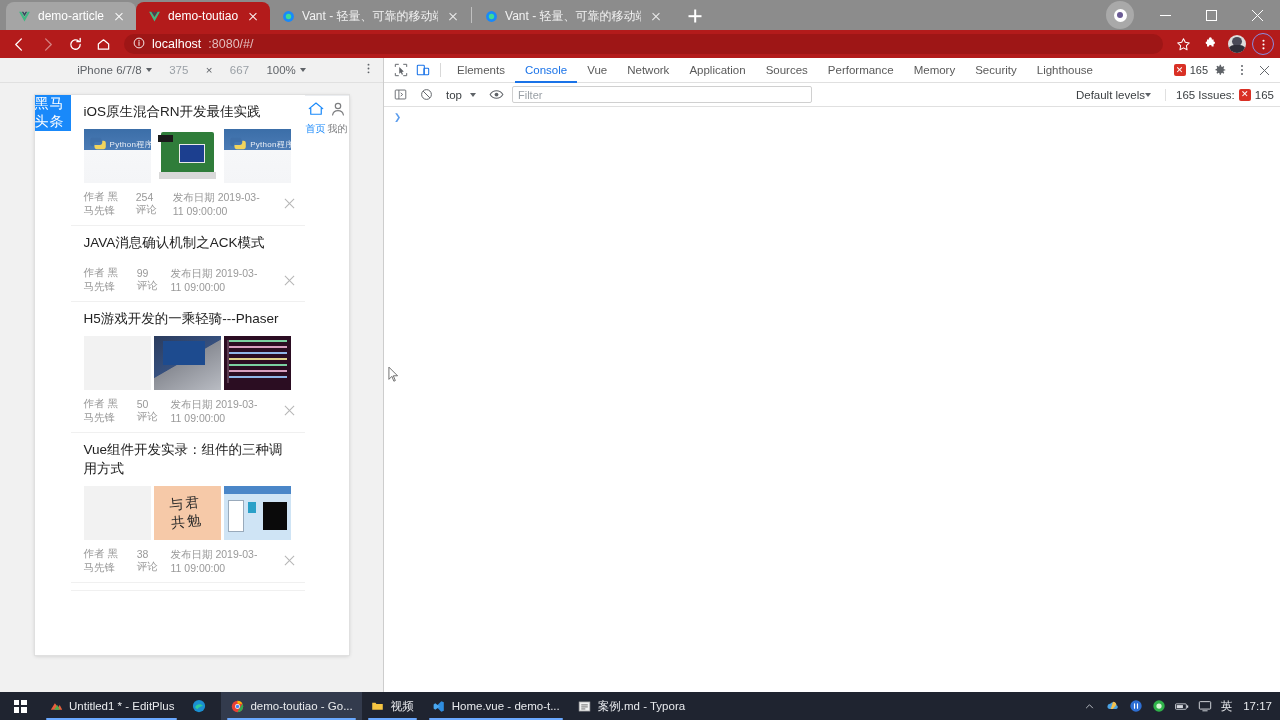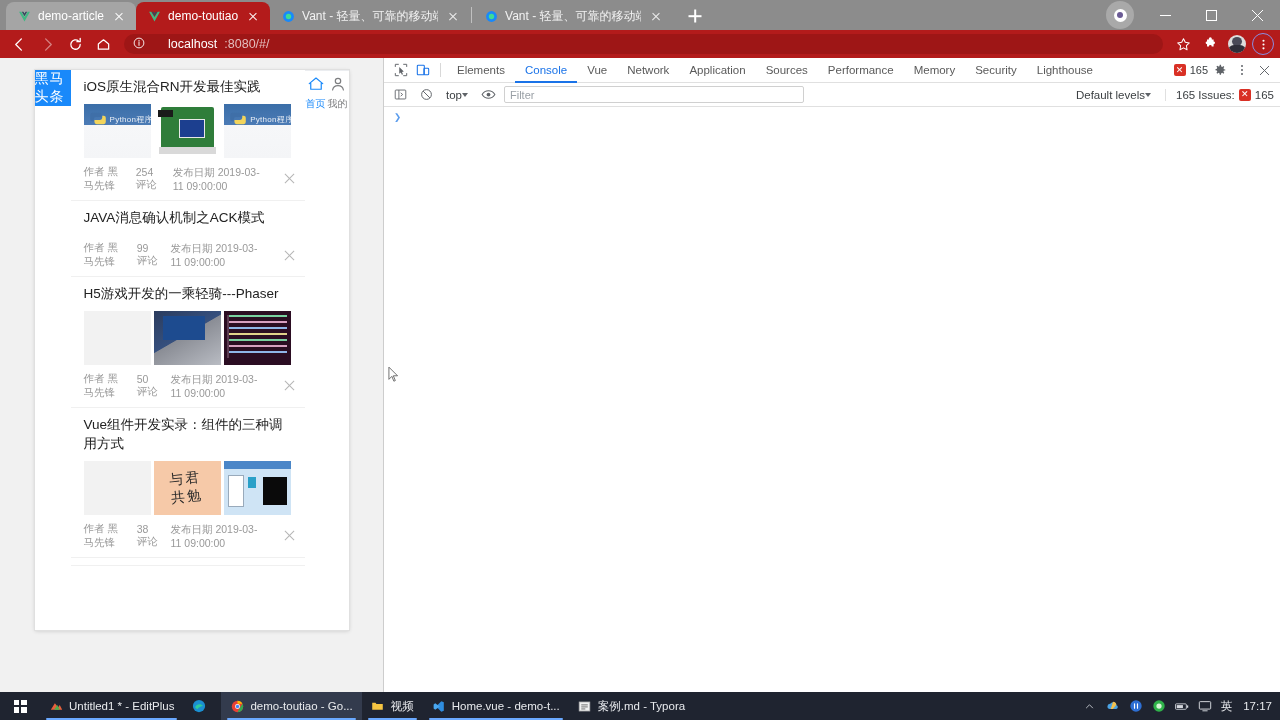--- a/index.html
+++ b/index.html
@@ -79,21 +79,21 @@
     height: 28px; background:#b31b1b; display:flex; align-items:center;
     padding: 0 6px; gap: 2px; position:relative;
   }
   .nav-btn { width:26px; height:26px; display:flex;align-items:center;justify-content:center; color:#ffffff; }
   .nav-btn.disabled { color: rgba(255,255,255,0.45); }
   .omnibox {
     flex:1; height:20px; background:#9e1616; border-radius:10px;
     display:flex; align-items:center; gap:7px; padding:0 9px; margin:0 6px;
     color:#fff; font-size:12.5px;
   }
-  .omni-host { color:#fff;margin-left:16px; }
+  .omni-host { color:#fff; }
   .omni-path { color: #e3bdbd; }
   .tb-right { display:flex; align-items:center; gap:3px; }
   .tb-icon { width:24px;height:24px;display:flex;align-items:center;justify-content:center;color:#fff;}
   .tb-icon.ringed { border:1.5px solid #8b8ce0; border-radius:50%; width:22px;height:22px;}
   .avatar-ic { width:18px;height:18px;border-radius:50%;background:#ddd; overflow:hidden; position:relative;}
   .avatar-ic::after{content:"";position:absolute;left:0;bottom:0;width:100%;height:8px;background:#2f2f3a;border-radius:6px 6px 0 0;}
   .avatar-ic::before{content:"";position:absolute;left:4px;top:2px;width:10px;height:9px;border-radius:50%;background:#4a4a58;}
 
   
   .content { display:flex; height: 634px; background:#fff; }
@@ -194,21 +194,21 @@
   .dt-tabs-right{margin-left:auto;display:flex;align-items:center;gap:2px;padding-right:6px;}
   .err-badge{display:flex;align-items:center;gap:4px;font-size:11px;color:#3c4043;}
   .err-x{width:12px;height:12px;border-radius:2px;background:#d93025;color:#fff;font-size:9px;display:flex;align-items:center;justify-content:center;line-height:1;}
   .dt-close{width:20px;height:20px;display:flex;align-items:center;justify-content:center;color:#5f6368;}
 
   .console-bar{
     height:24px;display:flex;align-items:center;gap:6px;padding:0 6px;
     border-bottom:1px solid #e0e0e0;font-size:11.5px;color:#5f6368;background:#fff;
   }
   .cb-btn{width:20px;height:20px;display:flex;align-items:center;justify-content:center;color:#5f6368;}
-  .ctx-sel{display:flex;align-items:center;gap:0;padding:0 4px;color:#3c4043;}
+  .ctx-sel{display:flex;align-items:center;gap:8px;padding:0 4px;color:#3c4043;}
   .filter-input{
     flex:0 1 300px;height:17px;border:1px solid #d0d0d0;border-radius:2px;
     padding:0 5px;font-size:11px;color:#9aa0a6;display:flex;align-items:center;background:#fff;
   }
   .levels{margin-left:auto;display:flex;align-items:center;color:#3c4043;}
   .issues{display:flex;align-items:center;gap:4px;color:#3c4043;padding-left:10px;border-left:1px solid #e0e0e0;margin-left:8px;}
 
   .console-body{flex:1;background:#fff;position:relative;font-family:"DejaVu Sans Mono",monospace;}
   .msg-row{
     display:flex;align-items:flex-start;border-bottom:1px solid #f0f0f0;
@@ -368,20 +368,40 @@
             <circle cx="8" cy="12.7" r="1.3" fill="#fff"></circle>
           </svg>
       </div>
     </div>
   </div>
 
   <div class="content">
 
     <div class="device-pane">
 
+      <div class="device-bar">
+        <span class="device-sel">
+          <span>iPhone 6/7/8</span>
+          <span class="caret"></span>
+        </span>
+        <span class="dim-field">375</span>
+        <span>×</span>
+        <span class="dim-field">667</span>
+        <span class="device-sel">
+          <span>100%</span>
+          <span class="caret"></span>
+        </span>
+        <span class="dev-kebab">
+          <svg width="13" height="13" viewBox="0 0 16 16">
+              <circle cx="8" cy="3.3" r="1.15" fill="currentColor"></circle>
+              <circle cx="8" cy="8" r="1.15" fill="currentColor"></circle>
+              <circle cx="8" cy="12.7" r="1.15" fill="currentColor"></circle>
+            </svg>
+        </span>
+      </div>
 
       <div class="device-stage">
         <div class="phone">
 
           <div class="app-header">
             <span>黑马头条</span>
           </div>
 
           <div class="app-body">
 

